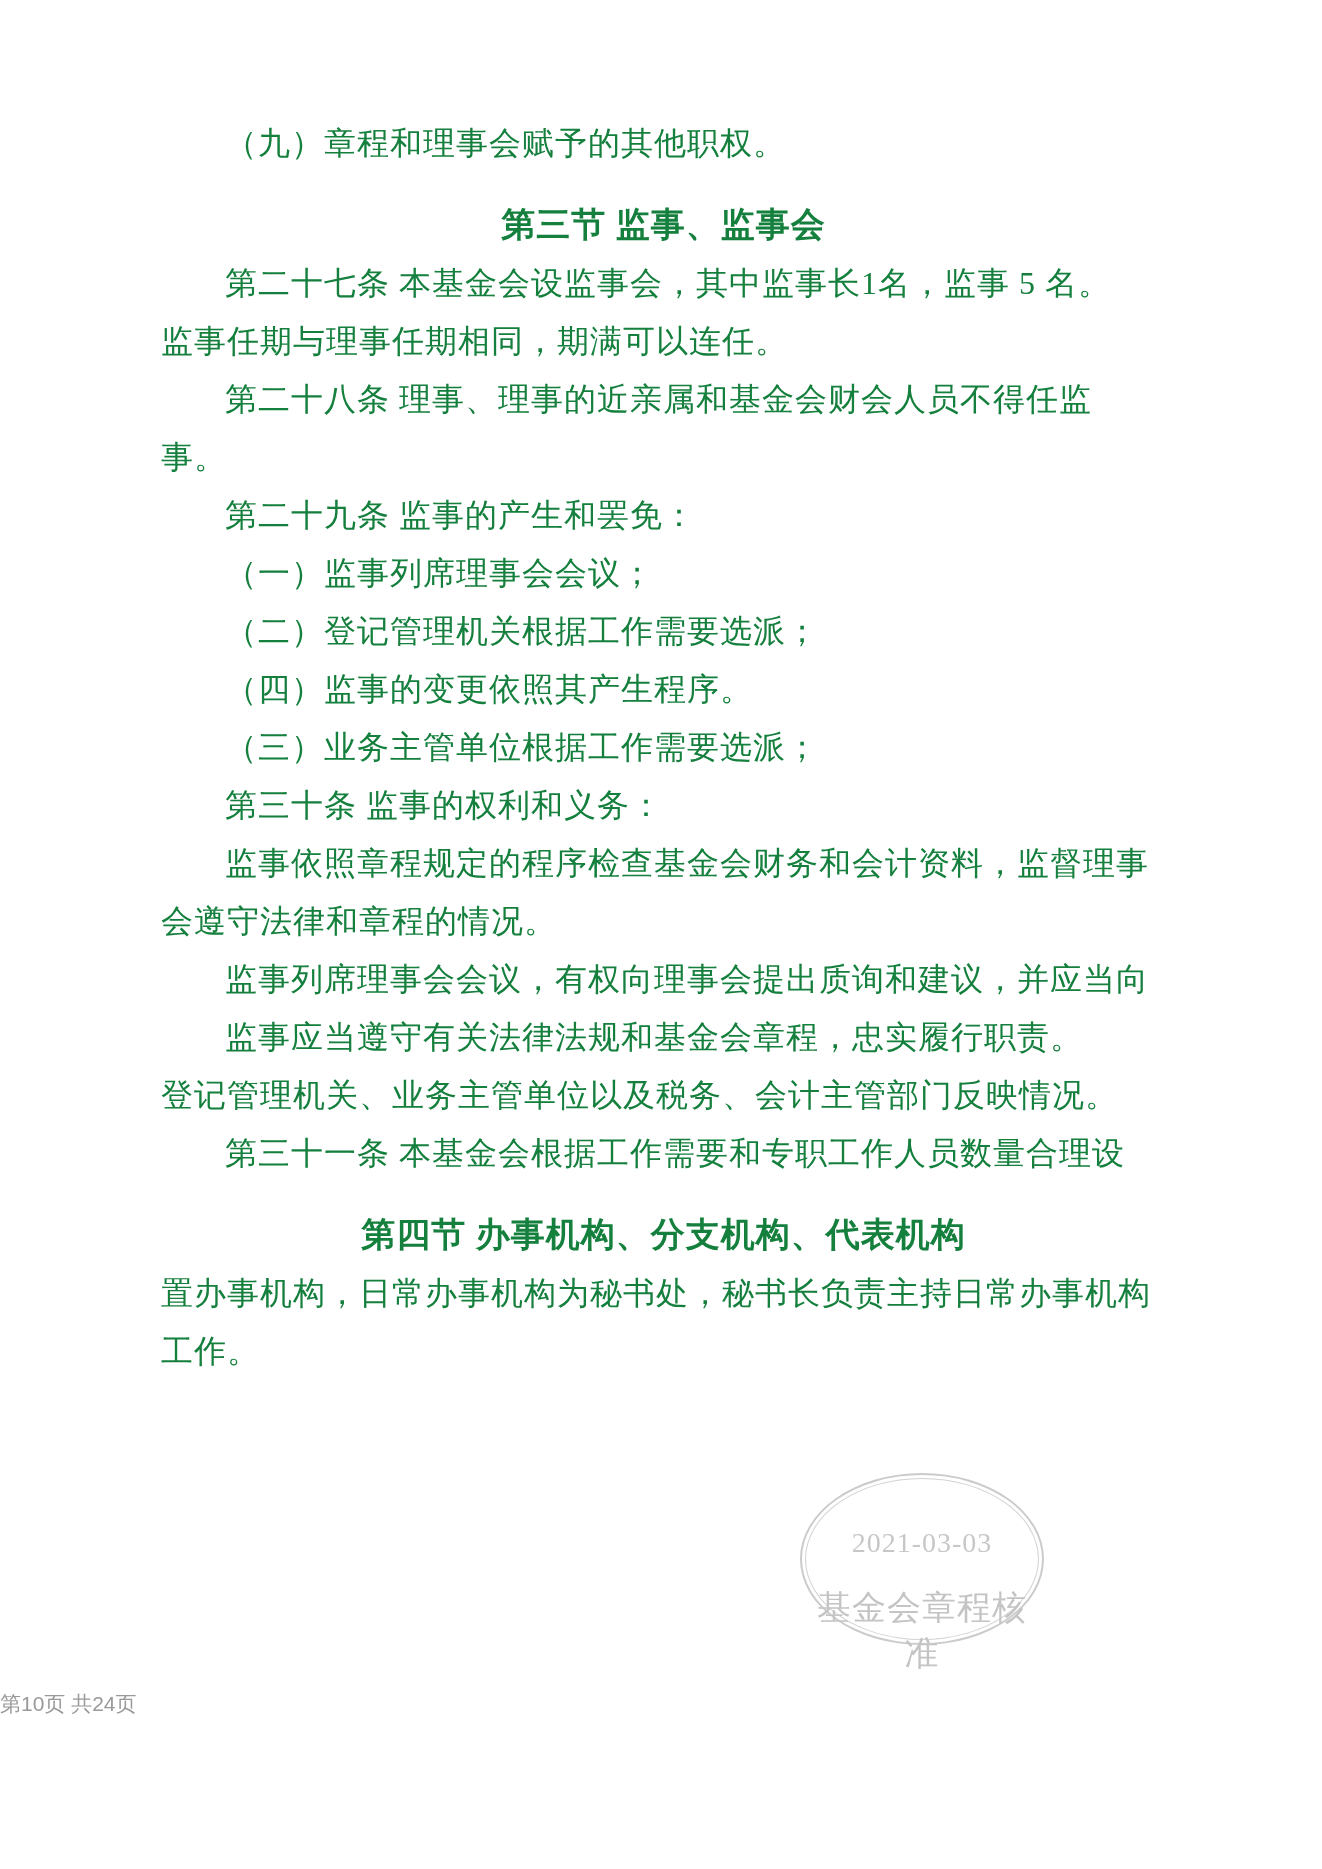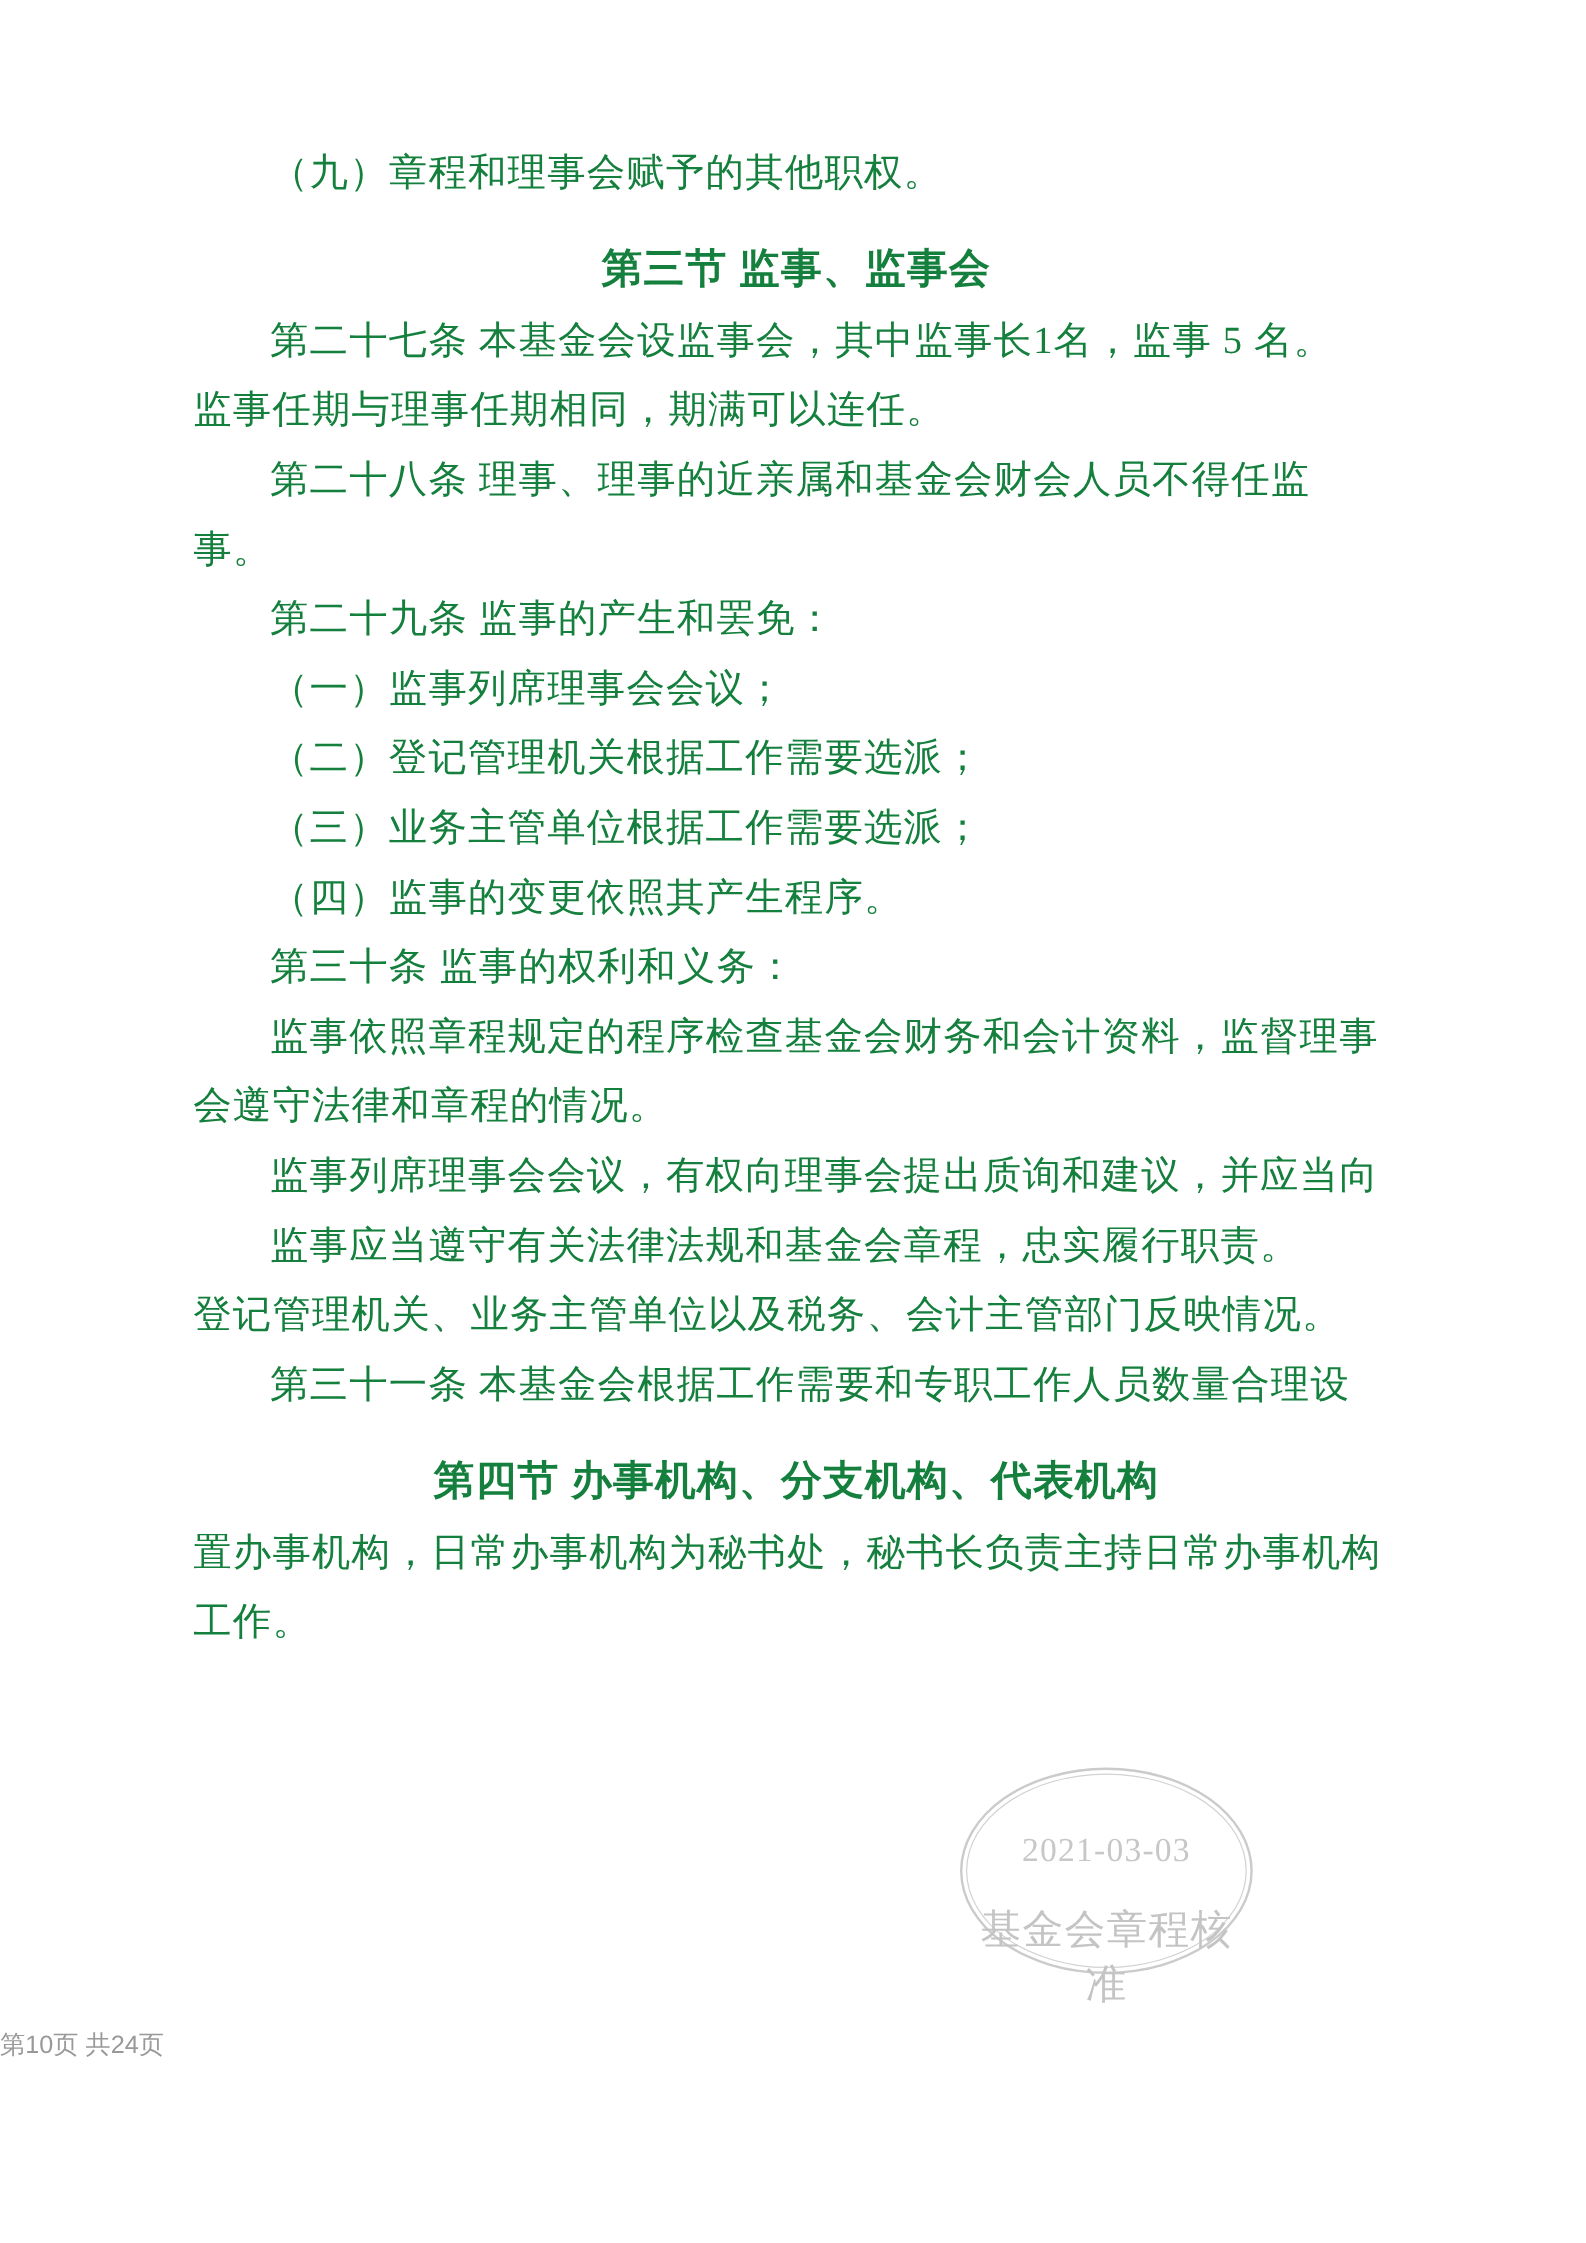--- a/index.html
+++ b/index.html
@@ -92,22 +92,22 @@
   <div class="body-text">
     <div class="line indent">（九）章程和理事会赋予的其他职权。</div>
     <div class="line heading">第三节 监事、监事会</div>
     <div class="line indent">第二十七条 本基金会设监事会，其中监事长1名，监事 5 名。</div>
     <div class="line">监事任期与理事任期相同，期满可以连任。</div>
     <div class="line indent">第二十八条 理事、理事的近亲属和基金会财会人员不得任监</div>
     <div class="line">事。</div>
     <div class="line indent">第二十九条 监事的产生和罢免：</div>
     <div class="line indent">（一）监事列席理事会会议；</div>
     <div class="line indent">（二）登记管理机关根据工作需要选派；</div>
+    <div class="line indent">（四）监事的变更依照其产生程序。</div>
     <div class="line indent">（三）业务主管单位根据工作需要选派；</div>
-    <div class="line indent">（四）监事的变更依照其产生程序。</div>
     <div class="line indent">第三十条 监事的权利和义务：</div>
     <div class="line indent">监事依照章程规定的程序检查基金会财务和会计资料，监督理事</div>
     <div class="line">会遵守法律和章程的情况。</div>
     <div class="line indent">监事列席理事会会议，有权向理事会提出质询和建议，并应当向</div>
     <div class="line indent">监事应当遵守有关法律法规和基金会章程，忠实履行职责。</div>
     <div class="line">登记管理机关、业务主管单位以及税务、会计主管部门反映情况。</div>
     <div class="line indent">第三十一条 本基金会根据工作需要和专职工作人员数量合理设</div>
     <div class="line heading">第四节 办事机构、分支机构、代表机构</div>
     <div class="line">置办事机构，日常办事机构为秘书处，秘书长负责主持日常办事机构</div>
     <div class="line">工作。</div>

